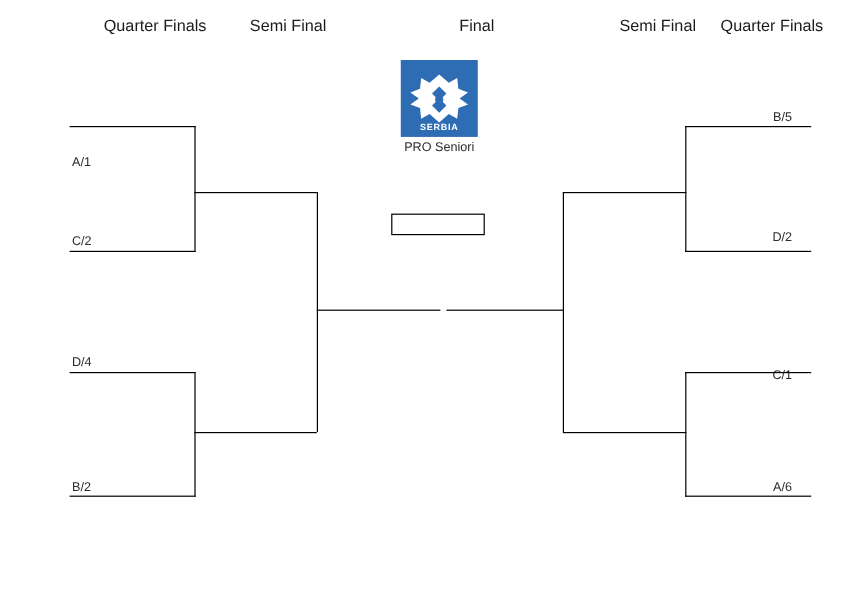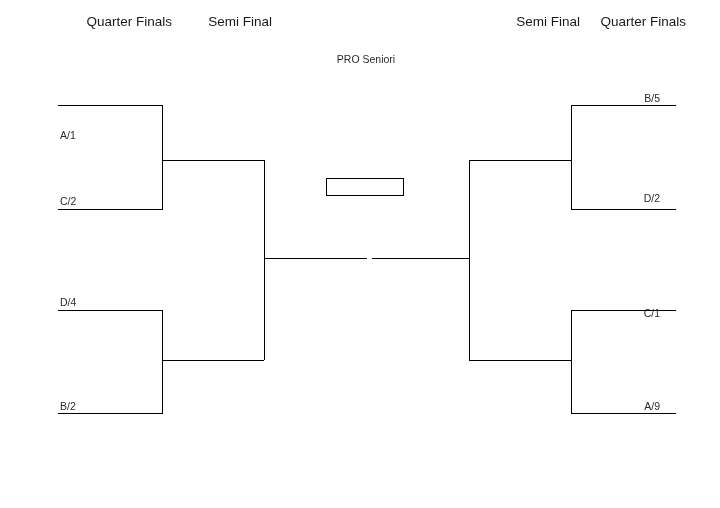--- a/index.html
+++ b/index.html
@@ -86,26 +86,44 @@
 </style>
 </head>
 <body>
 
 <div id="bracket-root">
 
   <div class="round-header" style="left:48px; top:14px; width:124px;">Quarter Finals</div>
 
   <div class="round-header" style="left:152px; top:14px; width:120px;">Semi Final</div>
 
+  <div class="round-header" style="left:320px; top:14px; width:92px;">Final</div>
 
   <div class="round-header" style="left:460px; top:14px; width:120px;">Semi Final</div>
 
   <div class="round-header" style="left:562px; top:14px; width:124px;">Quarter Finals</div>
 
   <div id="logo-block">
+    <div id="logo-square">
+      <svg width="64" height="64" viewBox="0 0 64 64" aria-hidden="true">
+        <rect x="0" y="0" width="64" height="64" fill="#2e6db4"></rect>
+        <g fill="#ffffff">
+
+          <path d="M32 12
+                   L40 19 L47 15 L48 24 L56 27 L49 32
+                   L56 37 L48 40 L47 49 L40 45 L32 52
+                   L24 45 L17 49 L16 40 L8 37 L15 32
+                   L8 27 L16 24 L17 15 L24 19 Z"></path>
+          <path d="M32 22 L38 28 L32 34 L26 28 Z" fill="#2e6db4"></path>
+          <path d="M32 32 L38 38 L32 44 L26 38 Z" fill="#2e6db4"></path>
+          <circle cx="32" cy="33" r="3.4" fill="#2e6db4"></circle>
+        </g>
+        <text x="32" y="58" fill="#ffffff" font-size="7.5" font-family="Liberation Sans, sans-serif" font-weight="bold" text-anchor="middle" letter-spacing="0.6">SERBIA</text>
+      </svg>
+    </div>
     <div id="logo-caption">PRO Seniori</div>
   </div>
 
   <div id="final-winner-box"></div>
 
   <div class="slot-label" style="left:60px; top:92px;margin-top:37px;">A/1</div>
   <div class="hline" style="left:58px; top:105px; width:105px;"></div>
 
   <div class="slot-label" style="left:60px; top:195px;text-align:right;">C/2</div>
   <div class="hline" style="left:58px; top:209px; width:105px;"></div>
@@ -134,21 +152,21 @@
   <div class="slot-label right" style="left:592px; top:192px; width:68px;">D/2</div>
   <div class="hline" style="left:571px; top:209px; width:105px;"></div>
 
   <div class="vline" style="left:571px; top:105px; height:105px;"></div>
 
   <div class="hline" style="left:469px; top:160px; width:103px;"></div>
 
   <div class="slot-label right" style="left:592px; top:307px; width:68px;">C/1</div>
   <div class="hline" style="left:571px; top:310px; width:105px;"></div>
 
-  <div class="slot-label right" style="left:592px; top:400px; width:68px;">A/9</div>
+  <div class="slot-label right" style="left:592px; top:400px; width:68px;">A/6</div>
   <div class="hline" style="left:571px; top:413px; width:105px;"></div>
 
   <div class="vline" style="left:571px; top:310px; height:104px;"></div>
 
   <div class="hline" style="left:469px; top:360px; width:103px;"></div>
 
   <div class="vline" style="left:469px; top:160px; height:200px;"></div>
 
   <div class="hline" style="left:372px; top:258px; width:98px;"></div>
 

